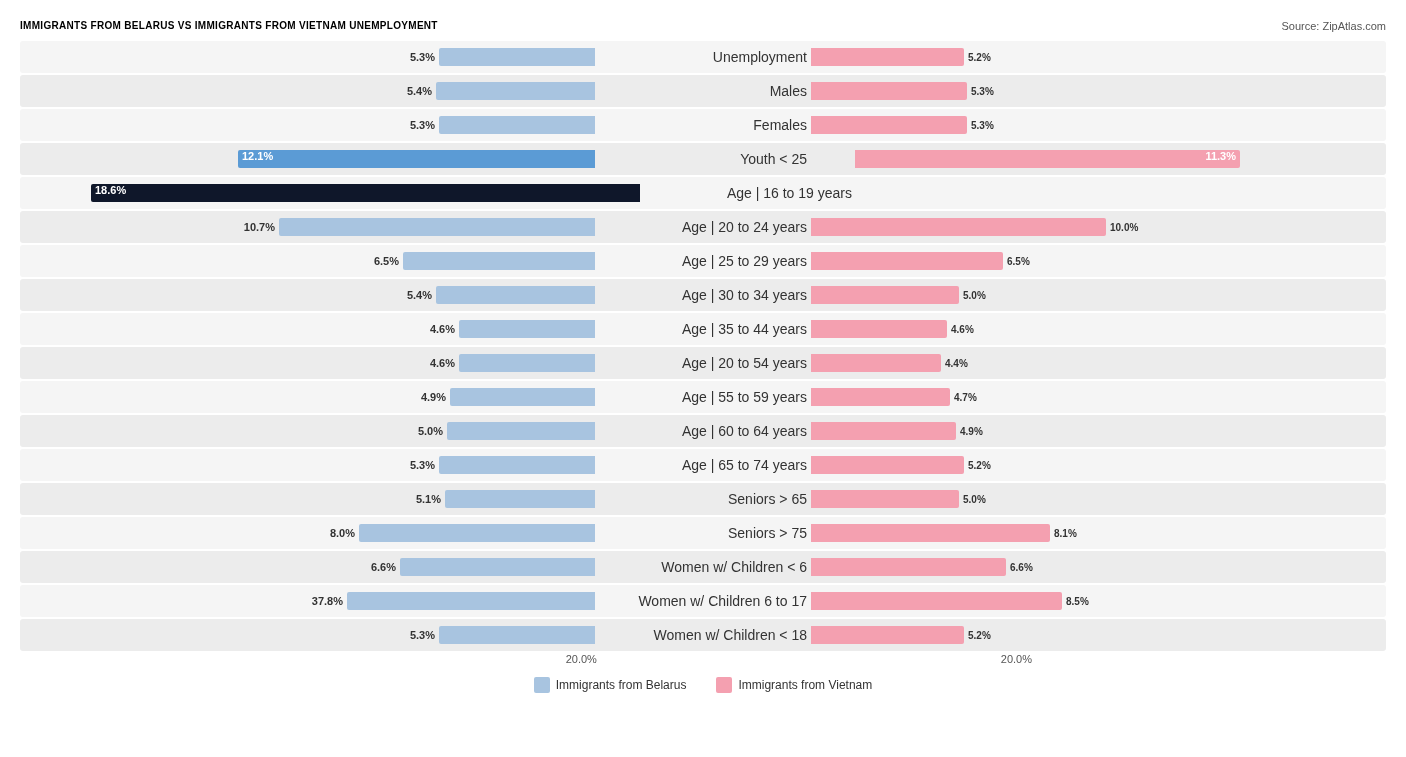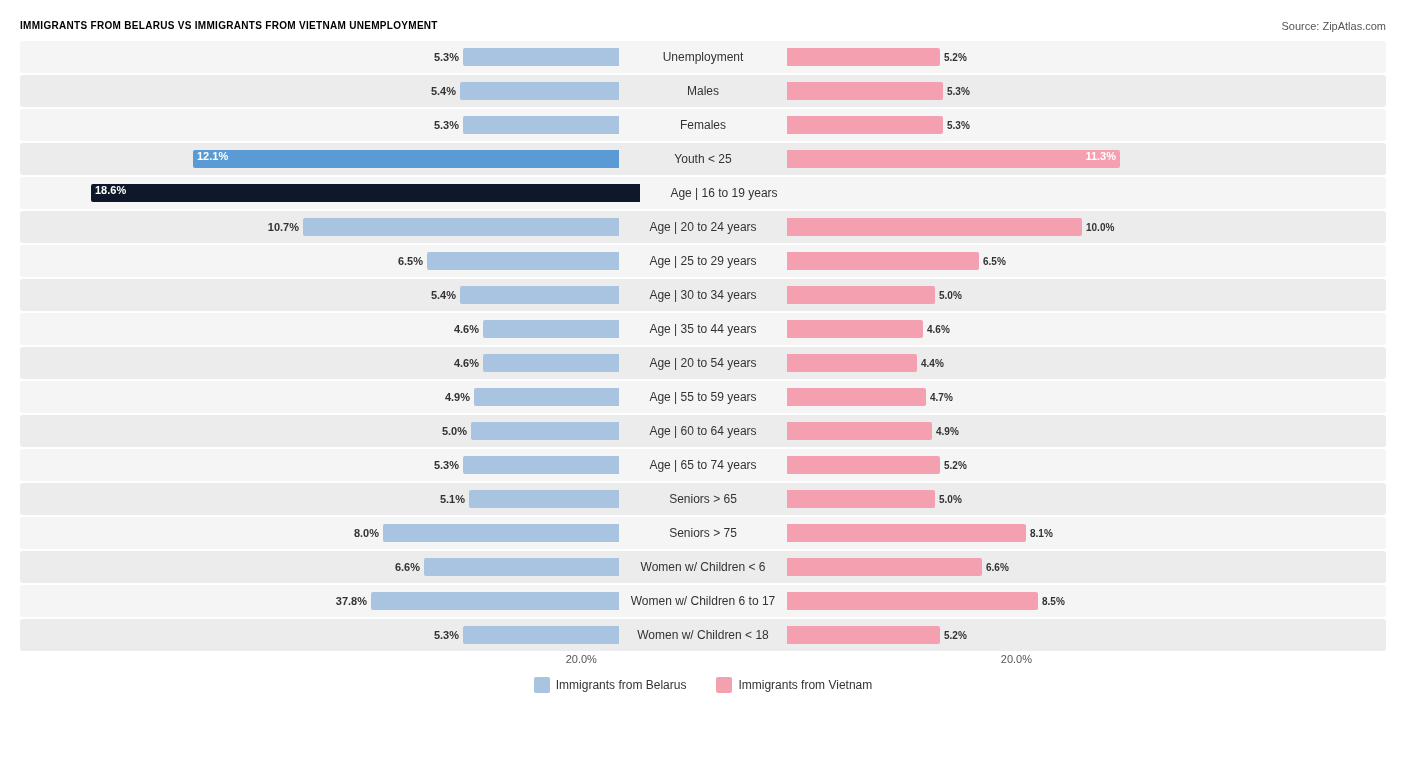--- a/index.html
+++ b/index.html
@@ -54,23 +54,23 @@
     }
     .bar-right-container {
       width: 620px;
       display: flex;
       align-items: center;
       justify-content: flex-start;
       position: relative;
       height: 28px;
     }
     .label-center {
-      width: 168px;
-      text-align: center;
-      font-size: 12px;
+      width: 216px;
+      text-align: right;
+      font-size: 14px;
       color: #333;
       flex-shrink: 0;
       padding: 0 4px;
     }
     .bar-blue {
       background: #a8c4e0;
       height: 18px;
       border-radius: 2px 0 0 2px;
       position: relative;
     }
@@ -197,27 +197,27 @@
       <div class="bar-blue" style="width:156px;"></div>
     </div>
     <div class="label-center">Females</div>
     <div class="bar-right-container">
       <div class="bar-pink" style="width:156px;"></div>
       <span class="bar-label-right">5.3%</span>
     </div>
   </div>
       <div class="row highlight-blue">
     <div class="bar-left-container">
-      <div class="bar-blue" style="width:426px;">
+      <div class="bar-blue" style="width:357px;">
       <span class="bar-label-left inside">12.1%</span>
     </div>
     </div>
     <div class="label-center">Youth &lt; 25</div>
     <div class="bar-right-container">
-      <div class="bar-pink" style="width:333px;">
+      <div class="bar-pink" style="width:385px;margin-left:44px;">
       <span class="bar-label-right inside">11.3%</span>
     </div>
     </div>
   </div>
       <div class="row highlight-both">
     <div class="bar-left-container">
       <div class="bar-blue" style="width:549px;">
       <span class="bar-label-left inside">18.6%</span>
     </div>
     </div>

